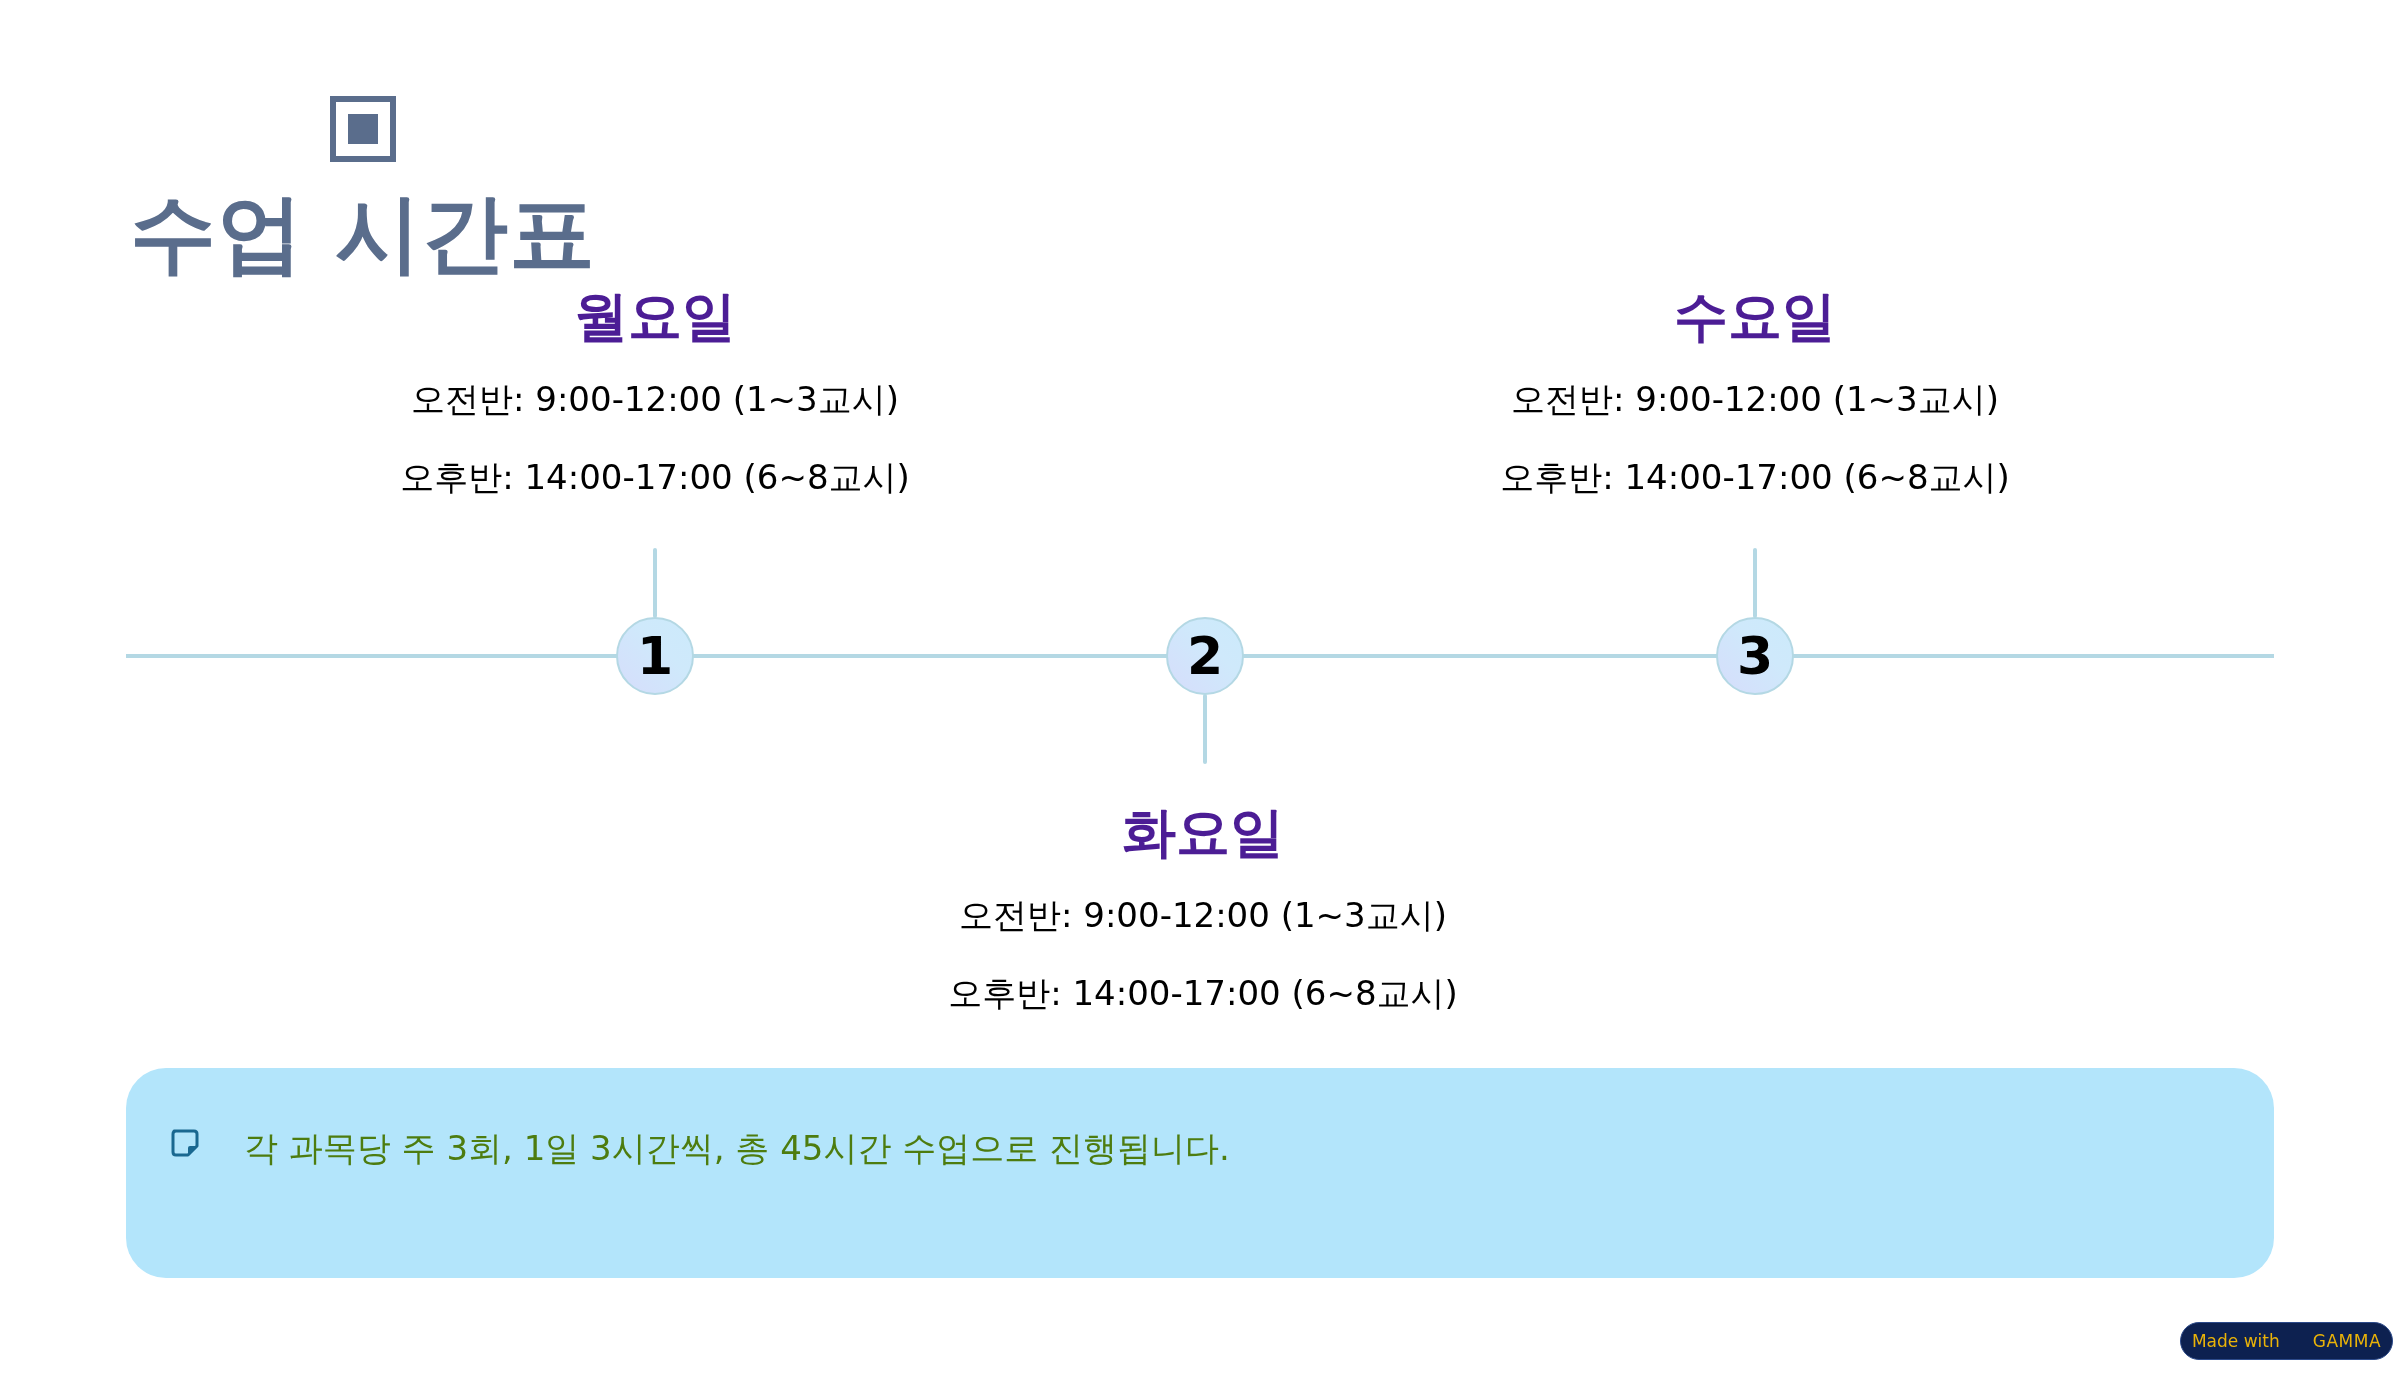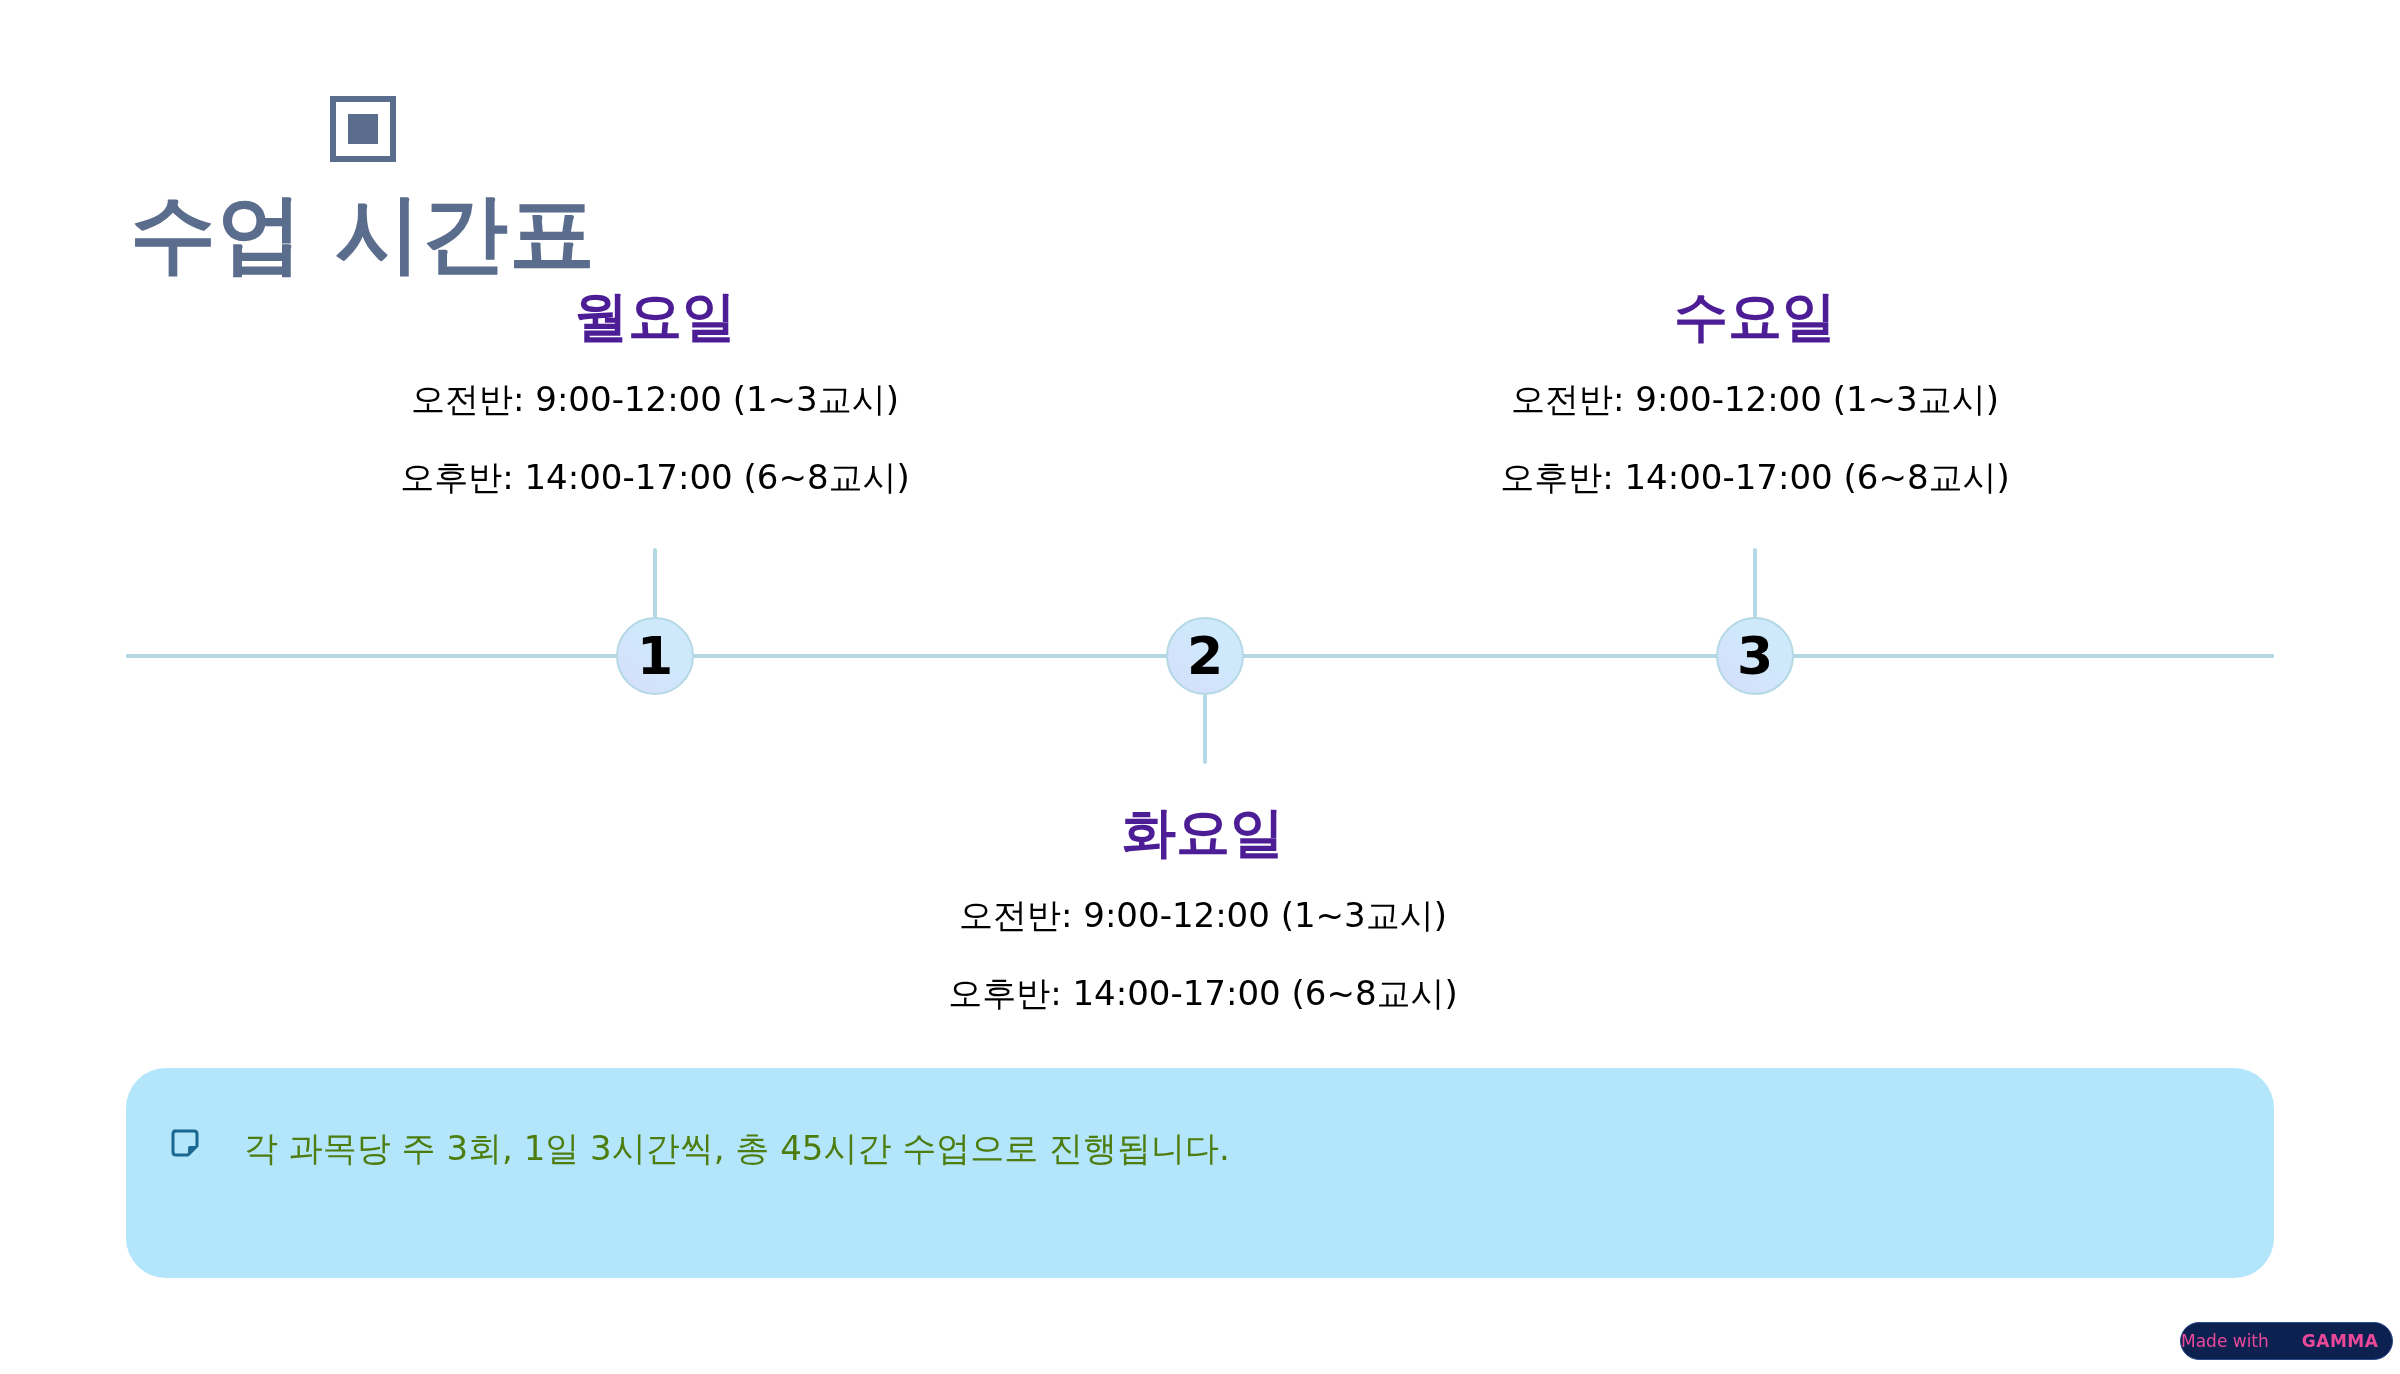--- a/index.html
+++ b/index.html
@@ -60,24 +60,24 @@
       position: absolute; left: 44px; top: 60px; width: 30px; height: 30px;
     }
     .note-text {
       position: absolute; left: 118px; top: 52px;
       font-size: 34px; color: #4d7c0f; line-height: 56px;
     }
     .badge {
       position: absolute; left: 2180px; top: 1322px; width: 213px; height: 38px;
       background: #0d2150; border-radius: 19px; box-sizing: border-box;
       border: 1px solid #2c4a8a;
-      display: flex; align-items: center; gap: 6px;
-      color: #ec4899; font-size: 17px;
+      display: flex; align-items: center; justify-content: center; gap: 6px;
+      color: #eab308; font-size: 17px;
     }
-    .badge .brand { font-weight: bold; letter-spacing: 0.5px; margin-left: 27px; }
+    .badge .brand { font-weight: normal; letter-spacing: 0.5px; margin-left: 27px; }
   </style>
 </head>
 <body>
 
 <div class="title-wrap">
   <div class="title-icon"></div>
   <div class="title">수업 시간표</div>
 </div>
 
 <div class="timeline-line"></div>

